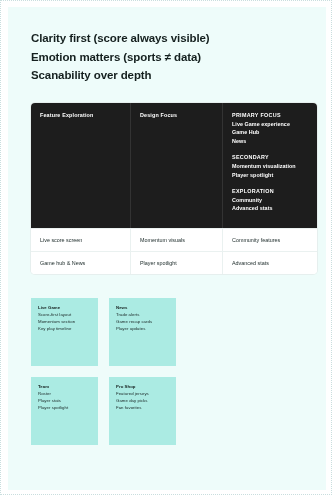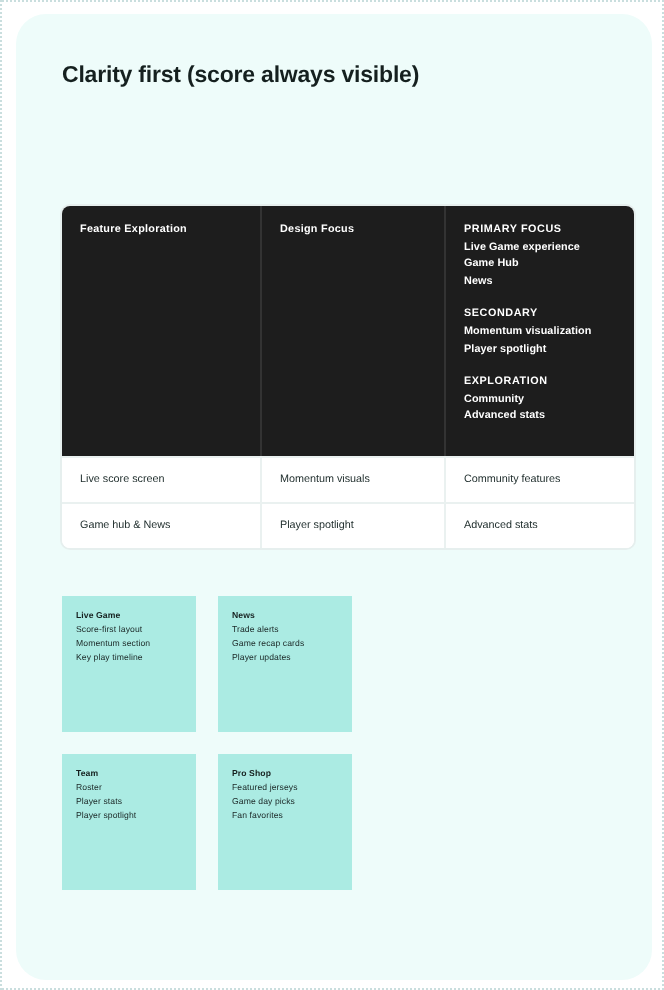--- a/index.html
+++ b/index.html
@@ -29,21 +29,21 @@
 
   
   .panel {
     position: absolute;
     left: 7px;
     top: 6px;
     width: 318px;
     height: 483px;
     box-sizing: border-box;
     background: #eefcfa;
-    border-radius: 15px;
+    border-radius: 0;
   }
 
   
   .principles {
     position: absolute;
     left: 23px;
     top: 22px;
     width: 272px;
   }
   .principle-line {
@@ -165,20 +165,22 @@
   }
 </style>
 </head>
 <body>
 
 <div class="canvas">
   <div class="panel">
 
     <div class="principles">
       <div class="principle-line">Clarity first (score always visible)</div>
+      <div class="principle-line">Emotion matters (sports ≠ data)</div>
+      <div class="principle-line">Scanability over depth</div>
     </div>
 
     <div class="matrix">
 
       <div class="matrix-head">
         <div class="cell col-a">
           <div class="head-label">Feature Exploration</div>
         </div>
         <div class="cell col-b">
           <div class="head-label">Design Focus</div>

